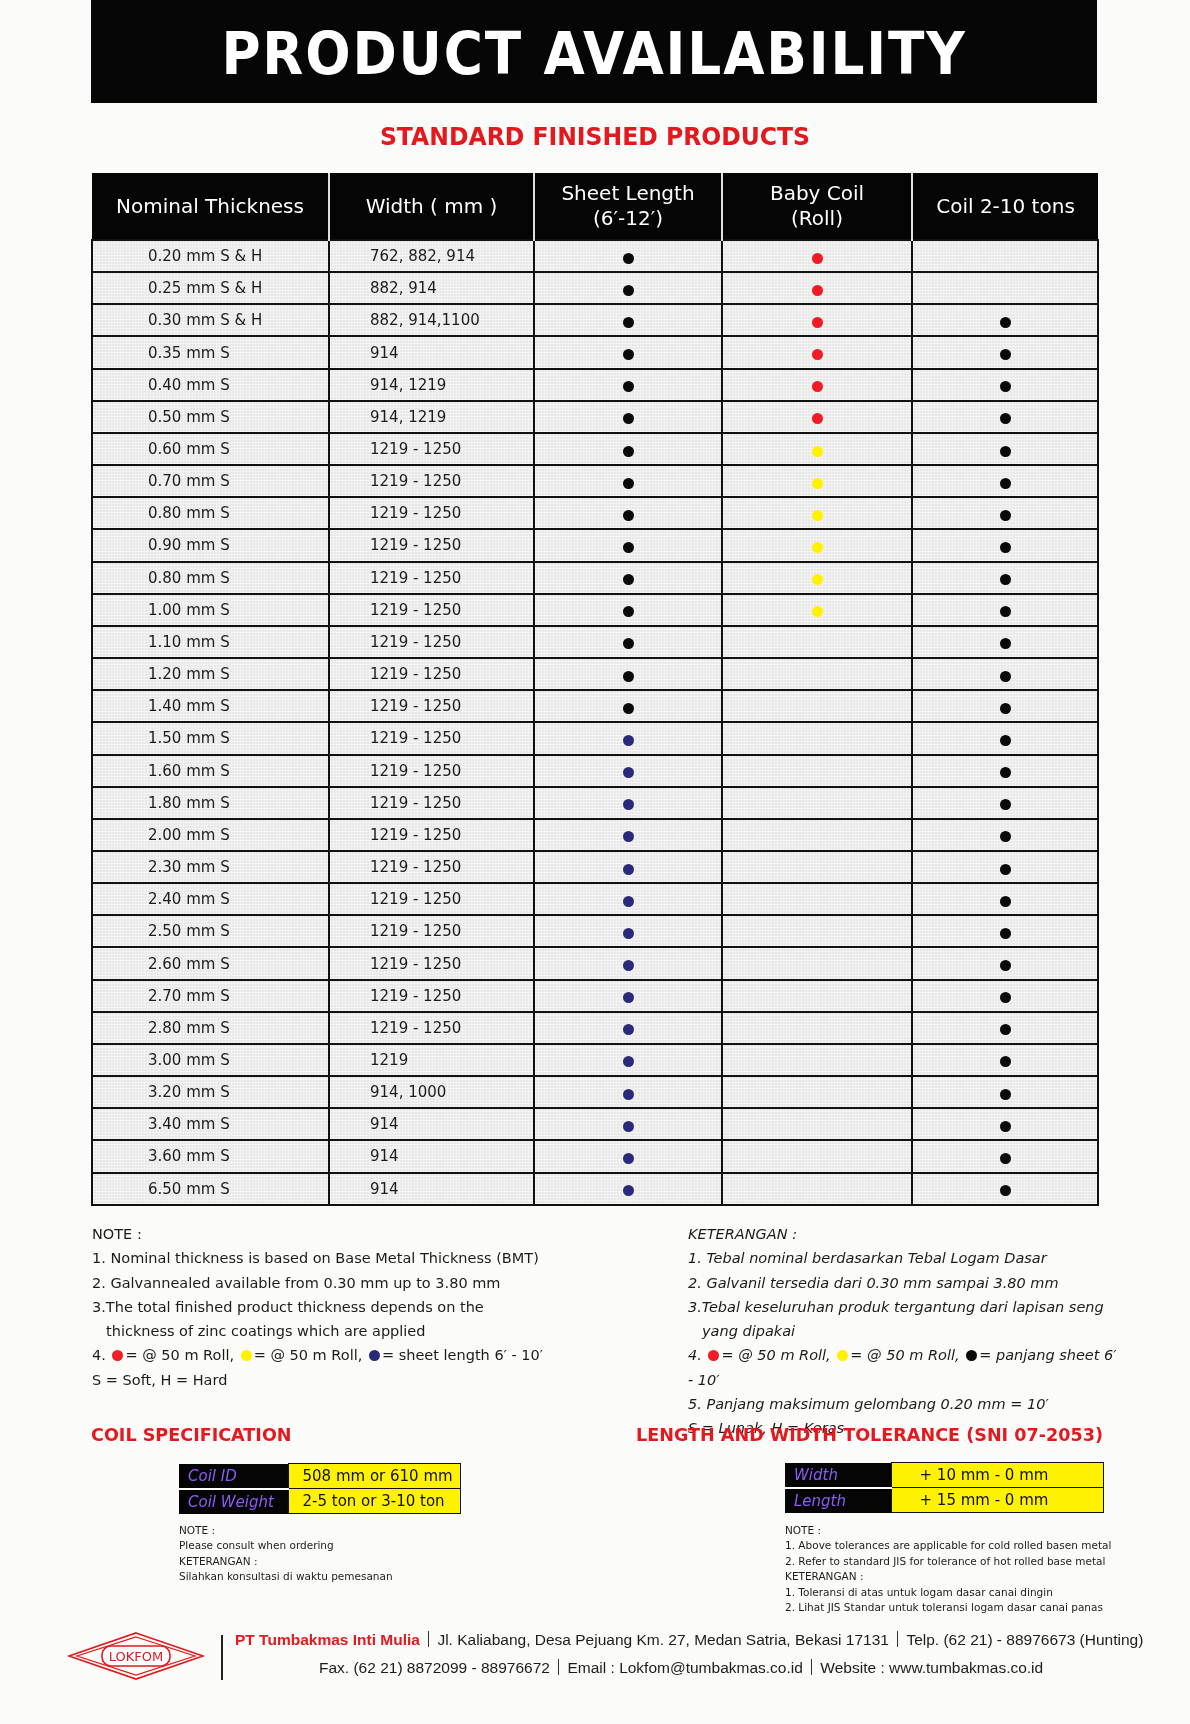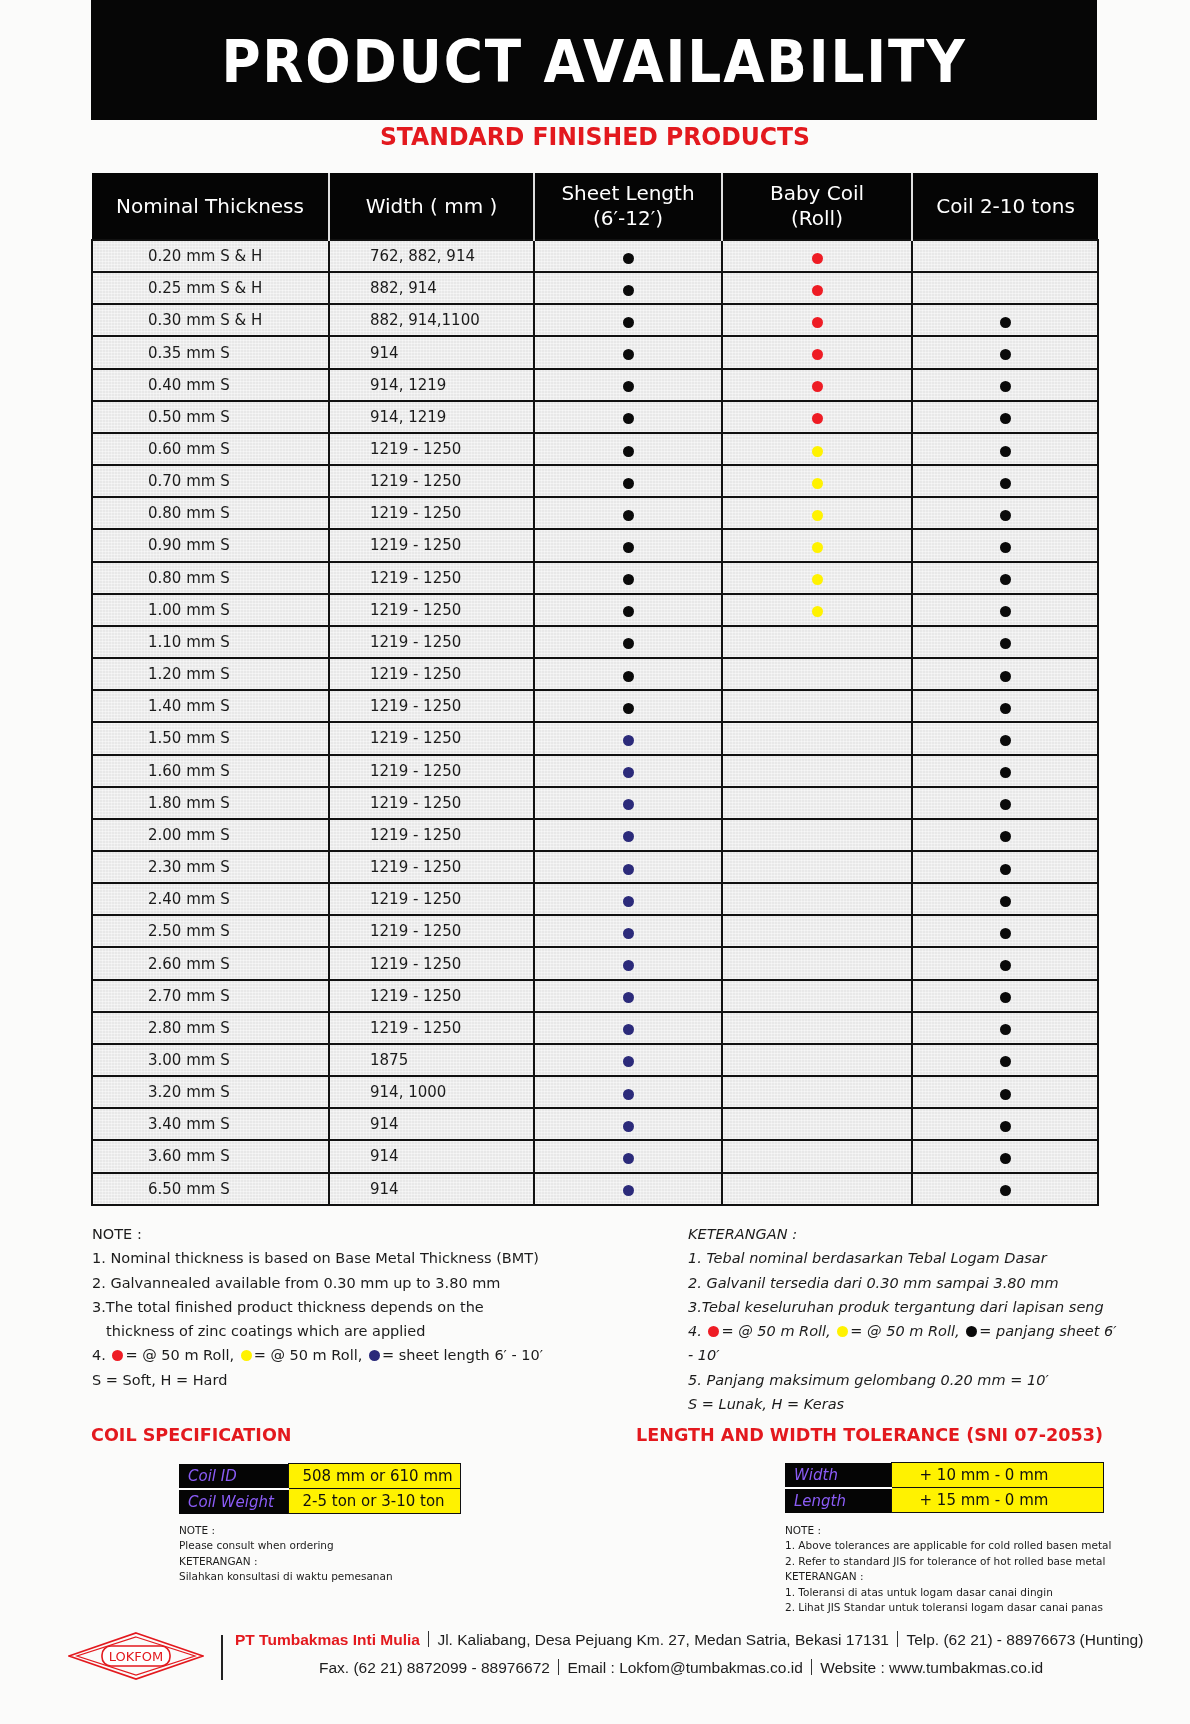--- a/index.html
+++ b/index.html
@@ -1,19 +1,19 @@
 <!DOCTYPE html>
 <html><head>
 <meta charset="utf-8">
 <style>
   * { box-sizing: border-box; margin: 0; padding: 0; }
   html, body { width: 1190px; height: 1724px; background: #fbfbfa; overflow: hidden; }
   body { position: relative; font-family: "Liberation Sans", "DejaVu Sans", sans-serif; color: #1a1a1a; }
 
-  .title-bar { position: absolute; left: 91px; top: 0; width: 1006px; height: 120px; background: #060606; display: flex; align-items: center; justify-content: center; }
+  .title-bar { position: absolute; left: 91px; top: 0; width: 1006px; height: 103px; background: #060606; display: flex; align-items: center; justify-content: center; }
   .title-bar span { color: #fff; font-family: "DejaVu Sans", sans-serif; font-weight: bold; font-size: 58px; letter-spacing: 2px; transform: scaleX(0.92); display: inline-block; margin-top: 4px; }
 
   .subtitle { position: absolute; left: 0; width: 1190px; top: 122px; text-align: center; color: #e3191e; font-family: "DejaVu Sans", sans-serif; font-weight: bold; font-size: 25px; transform: scaleX(0.94); }
 
   .product-table { position: absolute; left: 91px; top: 173px; width: 1006px; border-collapse: collapse; table-layout: fixed; }
   .product-table th { background: #050505; color: #fff; font-weight: normal; font-family: "DejaVu Sans", sans-serif; font-size: 20px; line-height: 25px; height: 67px; text-align: center; border-left: 2px solid #e0e0e0; padding: 0 4px; }
   .product-table th:first-child { border-left: none; }
   .product-table td { height: 32.17px; background-color: #e8e8e8; background-image: repeating-linear-gradient(0deg, rgba(255,255,255,0.45) 0 1px, transparent 1px 3px), repeating-linear-gradient(90deg, rgba(255,255,255,0.35) 0 1px, transparent 1px 3px); border: 2px solid #111; font-family: "DejaVu Sans", sans-serif; font-size: 15px; color: #1b1b1b; padding: 0; vertical-align: middle; }
   .product-table td.c-thick { padding-left: 55px; }
   .product-table td.c-width { padding-left: 40px; }
@@ -249,21 +249,21 @@
       </tr>
       <tr>
         <td class="c-thick">2.80 mm S</td>
         <td class="c-width">1219 - 1250</td>
         <td class="c-dot"><span class="dot" style="background: rgb(43, 42, 122);"></span></td>
         <td class="c-dot"></td>
         <td class="c-dot"><span class="dot" style="background: rgb(10, 10, 10);"></span></td>
       </tr>
       <tr>
         <td class="c-thick">3.00 mm S</td>
-        <td class="c-width">1875</td>
+        <td class="c-width">1219</td>
         <td class="c-dot"><span class="dot" style="background: rgb(43, 42, 122);"></span></td>
         <td class="c-dot"></td>
         <td class="c-dot"><span class="dot" style="background: rgb(10, 10, 10);"></span></td>
       </tr>
       <tr>
         <td class="c-thick">3.20 mm S</td>
         <td class="c-width">914, 1000</td>
         <td class="c-dot"><span class="dot" style="background: rgb(43, 42, 122);"></span></td>
         <td class="c-dot"></td>
         <td class="c-dot"><span class="dot" style="background: rgb(10, 10, 10);"></span></td>
@@ -305,20 +305,21 @@
     <span class="legend-dot" style="background:#2b2a7a"></span><span>= sheet length 6′ - 10′</span>
   </div>
   <div>S = Soft, H = Hard</div>
 </div>
 
 <div class="notes id">
   <div>KETERANGAN :</div>
   <div>1. Tebal nominal berdasarkan Tebal Logam Dasar</div>
   <div>2. Galvanil tersedia dari 0.30 mm sampai 3.80 mm</div>
   <div>3.Tebal keseluruhan produk tergantung dari lapisan seng</div>
+  <div class="indent">yang dipakai</div>
   <div>
     <span>4.</span>
     <span class="legend-dot" style="background:#ee1c24"></span><span>= @ 50 m Roll,</span>
     <span class="legend-dot" style="background:#fff200"></span><span>= @ 50 m Roll,</span>
     <span class="legend-dot" style="background:#0a0a0a"></span><span>= panjang sheet 6′ - 10′</span>
   </div>
   <div>5. Panjang maksimum gelombang 0.20 mm = 10′</div>
   <div>S = Lunak, H = Keras</div>
 </div>
 

